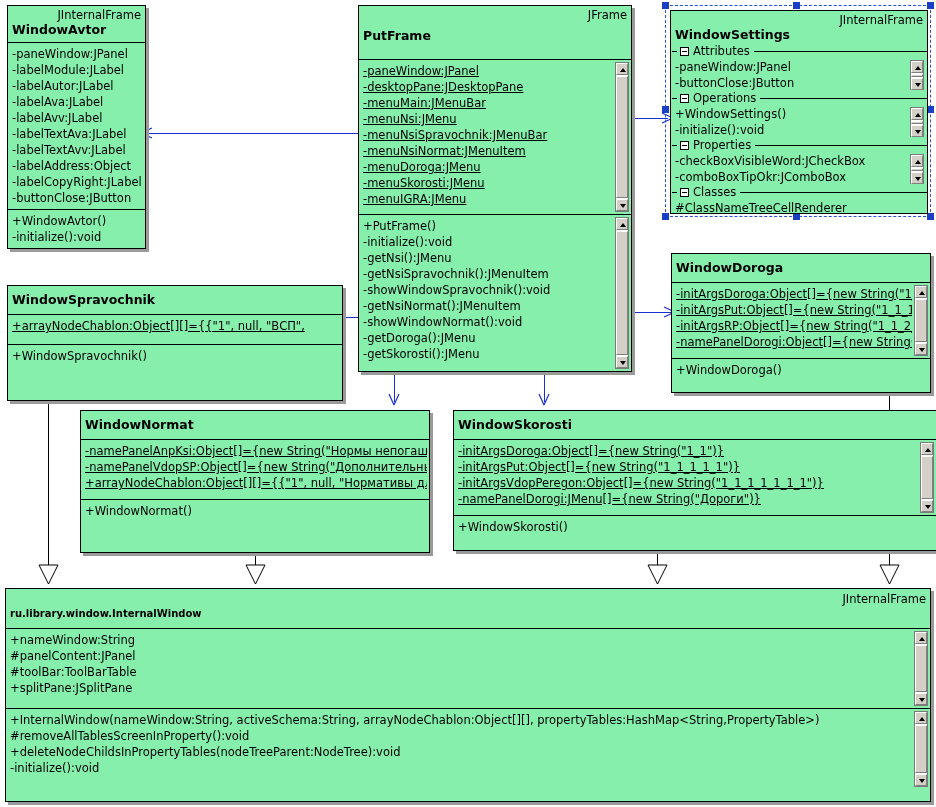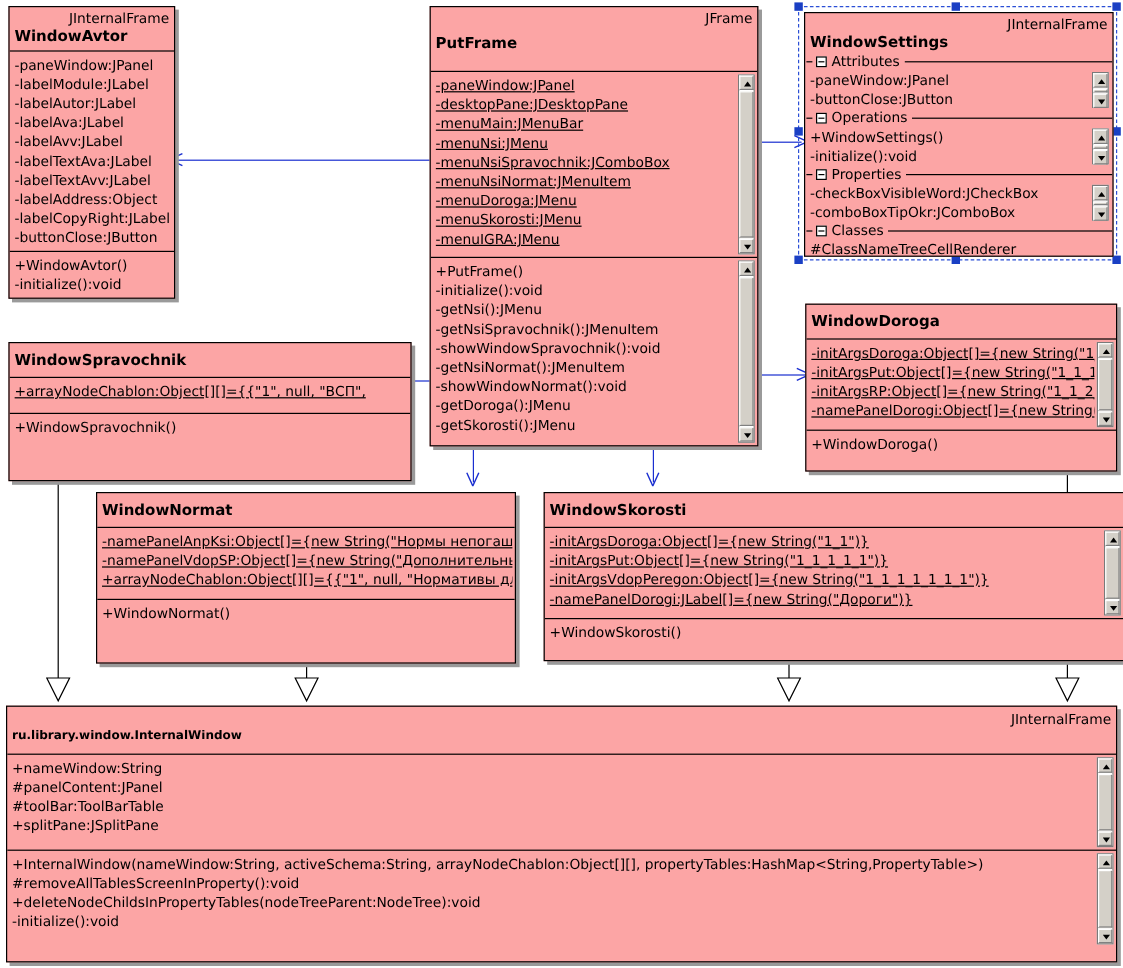--- a/index.html
+++ b/index.html
@@ -12,21 +12,21 @@
     position: relative;
     width: 936px;
     height: 807px;
     background: #ffffff;
     overflow: hidden;
   }
 
   
   .uml {
     position: absolute;
-    background: #fca5a5;
+    background: #86efac;
     border: 1px solid #000000;
     box-shadow: 3px 3px 0 0 #9a9a9a;
     overflow: hidden;
   }
   .uml.noshadow { box-shadow: none; }
 
   .hdr {
     position: relative;
     border-bottom: 1px solid #000000;
     padding: 2px 4px 4px 4px;
@@ -268,21 +268,21 @@
   <div class="uml" style="left:358px; top:5px; width:274px;">
     <div class="hdr" style="height:54px;">
       <div class="stereo">JFrame</div>
       <div class="cname" style="margin-top:6px;">PutFrame</div>
     </div>
     <div class="cmp" style="height:155px; padding-right:20px;">
       <div class="feat st">-paneWindow:JPanel</div>
       <div class="feat st">-desktopPane:JDesktopPane</div>
       <div class="feat st">-menuMain:JMenuBar</div>
       <div class="feat st">-menuNsi:JMenu</div>
-      <div class="feat st">-menuNsiSpravochnik:JComboBox</div>
+      <div class="feat st">-menuNsiSpravochnik:JMenuBar</div>
       <div class="feat st">-menuNsiNormat:JMenuItem</div>
       <div class="feat st">-menuDoroga:JMenu</div>
       <div class="feat st">-menuSkorosti:JMenu</div>
       <div class="feat st">-menuIGRA:JMenu</div>
       <div class="sb">
         <div class="arw up"></div>
         <div class="thumb"></div>
         <div class="arw dn"></div>
       </div>
     </div>
@@ -427,21 +427,21 @@
   </div>
 
   <div class="uml" style="left:453px; top:410px; width:484px;">
     <div class="hdr" style="padding-top:6px; padding-bottom:6px;">
       <div class="cname">WindowSkorosti</div>
     </div>
     <div class="cmp" style="height:76px; padding-right:18px;">
       <div class="feat st">-initArgsDoroga:Object[]={new String("1_1")}</div>
       <div class="feat st">-initArgsPut:Object[]={new String("1_1_1_1_1")}</div>
       <div class="feat st">-initArgsVdopPeregon:Object[]={new String("1_1_1_1_1_1_1")}</div>
-      <div class="feat st">-namePanelDorogi:JLabel[]={new String("Дороги")}</div>
+      <div class="feat st">-namePanelDorogi:JMenu[]={new String("Дороги")}</div>
       <div class="sb" style="top:2px; bottom:2px;">
         <div class="arw up"></div>
         <div class="thumb"></div>
         <div class="arw dn"></div>
       </div>
     </div>
     <div class="cmp nb" style="height:34px;">
       <div class="feat">+WindowSkorosti()</div>
     </div>
   </div>

